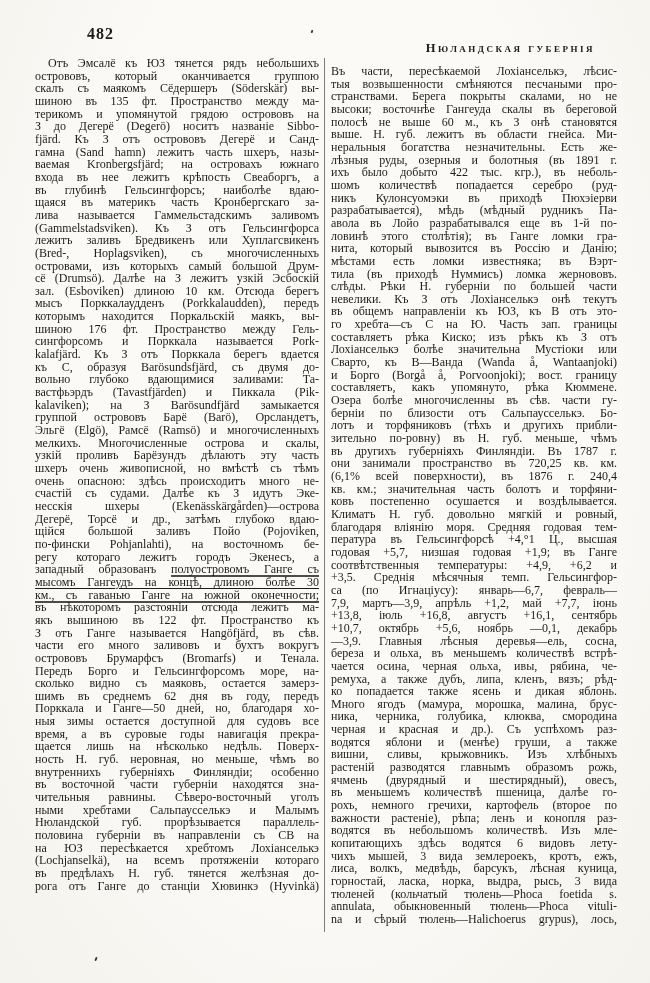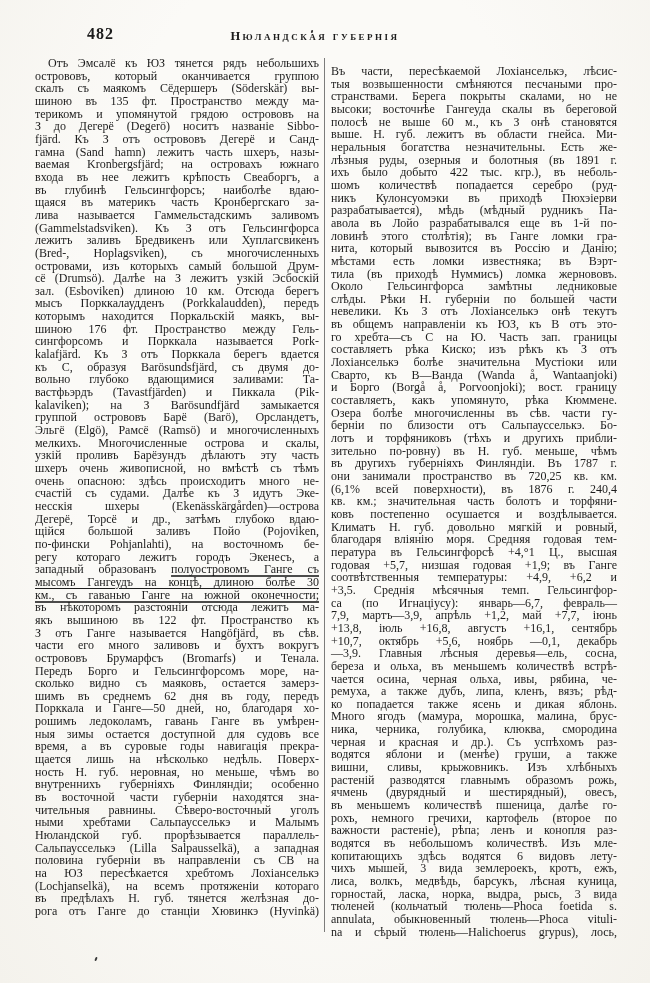--- a/index.html
+++ b/index.html
@@ -7,22 +7,22 @@
     position:relative; width:650px; height:983px; overflow:hidden;
     background: radial-gradient(ellipse at 50% 40%, #fbfaf7 55%, #f4f2ec 100%);
     font-family:"Liberation Serif","DejaVu Serif",serif;
     color:#1c1c1c;
   }
   .page-number {
     position:absolute; left:52px; top:25px;
     font-size:16px; font-weight:700; letter-spacing:1px;margin-left:35px;
   }
   .running-title {
-    position:absolute; left:35px; top:29px; width:560px;
-    text-align:center; font-size:12.5px; font-weight:700;
+    position:absolute; left:35px; top:41px; width:560px;
+    text-align:right; font-size:12.5px; font-weight:700;
     font-variant:small-caps; letter-spacing:2.5px;
   }
   .col {
     position:absolute; top:57px;
     font-size:12px; line-height:12.67px;
     text-rendering:optimizeLegibility;
   }
   .col-left  { left:35px;  width:284px; }
   .col-right { left:331px; width:286px;margin-top:8px; }
   .col .ln {
@@ -108,31 +108,29 @@
       <div class="ln u-pencil">км., съ гаванью Ганге на южной оконечности;</div>
       <div class="ln">въ нѣкоторомъ разстояніи отсюда лежитъ ма-</div>
       <div class="ln">якъ вышиною въ 122 фт. Пространство къ</div>
       <div class="ln">З отъ Ганге называется Hangöfjärd, въ сѣв.</div>
       <div class="ln">части его много заливовъ и бухтъ вокругъ</div>
       <div class="ln">острововъ Брумарфсъ (Bromarfs) и Тенала.</div>
       <div class="ln">Передъ Борго и Гельсингфорсомъ море, на-</div>
       <div class="ln">сколько видно съ маяковъ, остается замерз-</div>
       <div class="ln">шимъ въ среднемъ 62 дня въ году, передъ</div>
       <div class="ln">Порккала и Ганге—50 дней, но, благодаря хо-</div>
-      <div class="ln">рошимъ ледоколамъ, гавань Ганге въ умѣрен-</div>
       <div class="ln">ныя зимы остается доступной для судовъ все</div>
       <div class="ln">время, а въ суровые годы навигація прекра-</div>
       <div class="ln">щается лишь на нѣсколько недѣль. Поверх-</div>
       <div class="ln">ность Н. губ. неровная, но меньше, чѣмъ во</div>
       <div class="ln">внутреннихъ губерніяхъ Финляндіи; особенно</div>
       <div class="ln">въ восточной части губерніи находятся зна-</div>
       <div class="ln">чительныя равнины. Сѣверо-восточный уголъ</div>
       <div class="ln">ными хребтами Сальпаусселькэ и Малымъ</div>
       <div class="ln">Нюландской губ. прорѣзывается параллель-</div>
-      <div class="ln">Сальпаусселькэ (Lilla Salpausselkä), а западная</div>
       <div class="ln">половина губерніи въ направленіи съ СВ на</div>
       <div class="ln">на ЮЗ пересѣкается хребтомъ Лохіанселькэ</div>
       <div class="ln">(Lochjanselkä), на всемъ протяженіи котораго</div>
       <div class="ln">въ предѣлахъ Н. губ. тянется желѣзная до-</div>
       <div class="ln">рога отъ Ганге до станціи Хювинкэ (Hyvinkä)</div>
     </div>
   <div class="col-divider"></div>
   <div class="col col-right">
       <div class="ln">Въ части, пересѣкаемой Лохіанселькэ, лѣсис-</div>
       <div class="ln">тыя возвышенности смѣняются песчаными про-</div>
@@ -144,21 +142,20 @@
       <div class="ln">лѣзныя руды, озерныя и болотныя (въ 1891 г.</div>
       <div class="ln">ихъ было добыто 422 тыс. кгр.), въ неболь-</div>
       <div class="ln">шомъ количествѣ попадается серебро (руд-</div>
       <div class="ln">никъ Кулонсуомэки въ приходѣ Пюхэіерви</div>
       <div class="ln">разрабатывается), мѣдь (мѣдный рудникъ Па-</div>
       <div class="ln">авола въ Лойо разрабатывался еще въ 1-й по-</div>
       <div class="ln">ловинѣ этого столѣтія); въ Ганге ломки гра-</div>
       <div class="ln">нита, который вывозится въ Россію и Данію;</div>
       <div class="ln">мѣстами есть ломки известняка; въ Вэрт-</div>
       <div class="ln">тила (въ приходѣ Нуммисъ) ломка жернововъ.</div>
-      <div class="ln">Около Гельсингфорса замѣтны ледниковые</div>
       <div class="ln">слѣды. Рѣки Н. губерніи по большей части</div>
       <div class="ln">невелики. Къ З отъ Лохіанселькэ онѣ текутъ</div>
       <div class="ln">въ общемъ направленіи къ ЮЗ, къ В отъ это-</div>
       <div class="ln">го хребта—съ С на Ю. Часть зап. границы</div>
       <div class="ln">составляетъ рѣка Киско; изъ рѣкъ къ З отъ</div>
       <div class="ln">Лохіанселькэ болѣе значительна Мустіоки или</div>
       <div class="ln">Сварто, къ В—Ванда (Wanda å, Wantaanjoki)</div>
       <div class="ln">и Борго (Borgå å, Porvoonjoki); вост. границу</div>
       <div class="ln">составляетъ, какъ упомянуто, рѣка Кюммене.</div>
       <div class="ln">Озера болѣе многочисленны въ сѣв. части гу-</div>

